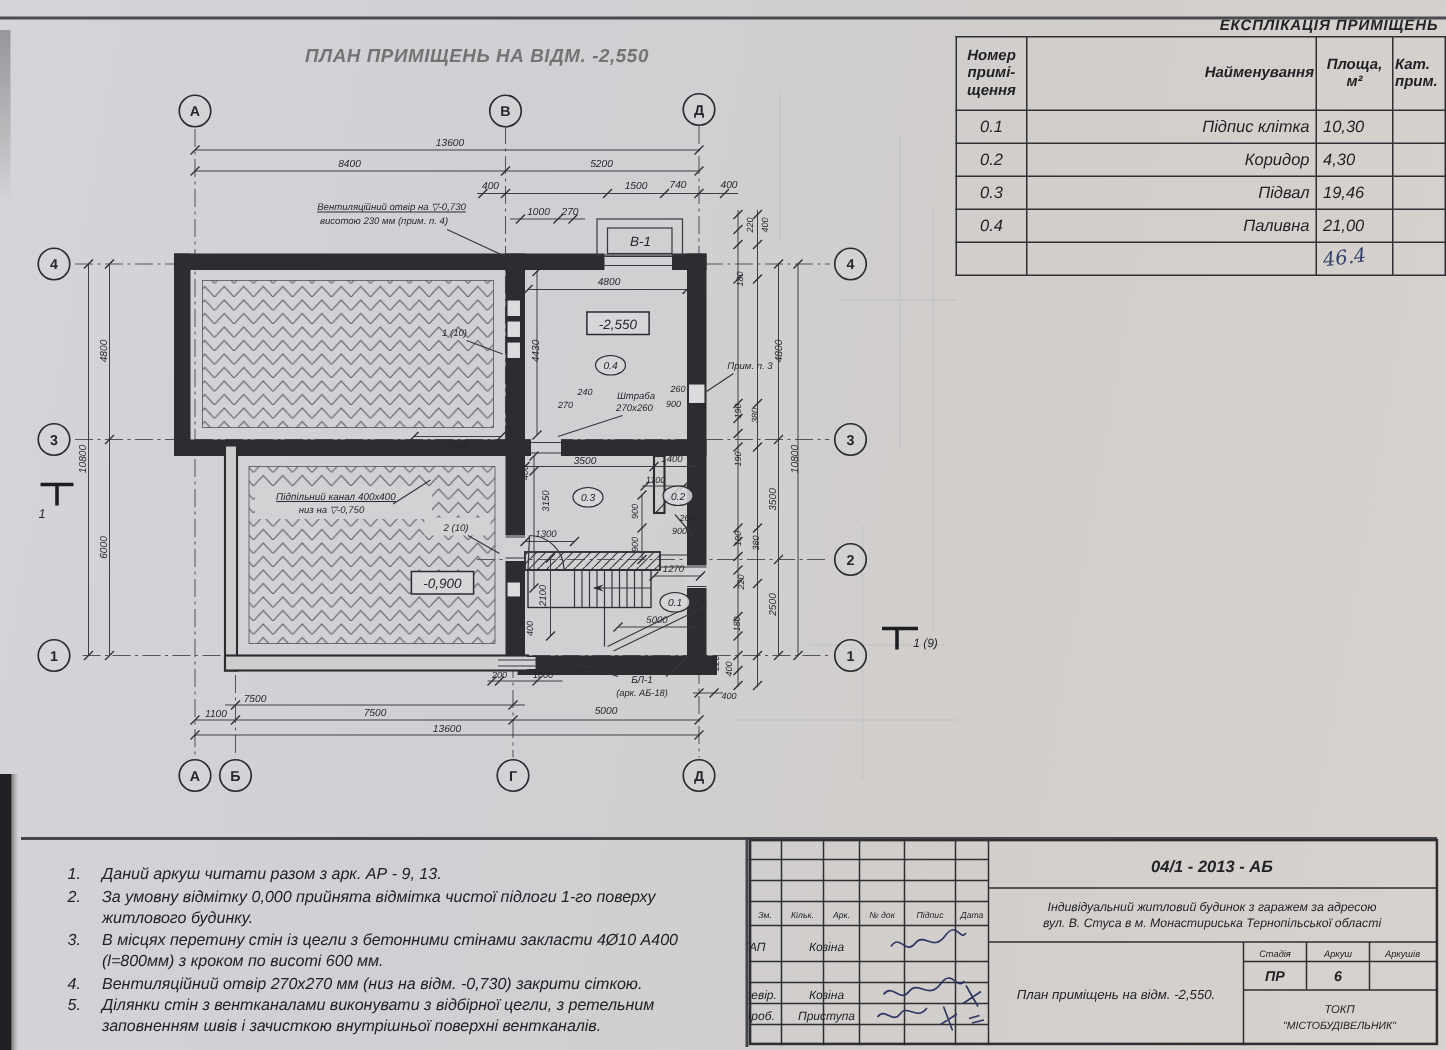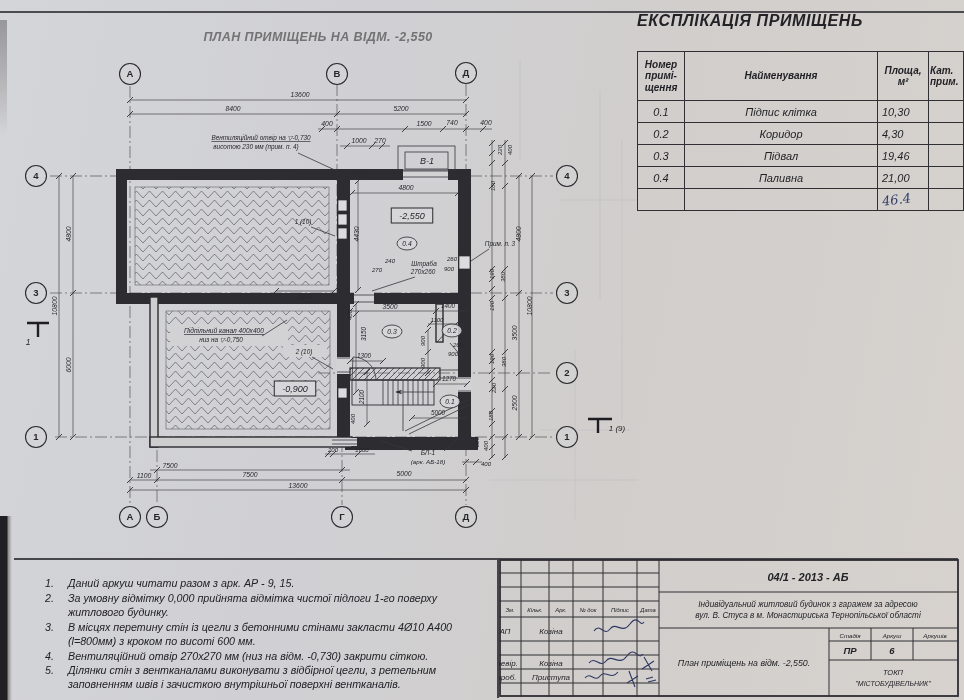--- a/index.html
+++ b/index.html
@@ -30,28 +30,28 @@
   .open{fill:#d2d1d3;}
   .thinwall{fill:#cfcecf;stroke:#2c2c31;stroke-width:1.4;}
   .axl{stroke:#55555c;stroke-width:.7;stroke-dasharray:12 3 2 3;fill:none;}
   .dim{stroke:#3a3a40;stroke-width:.65;fill:none;}
   .tick{stroke:#2e2e33;stroke-width:.9;fill:none;}
   .thin{stroke:#36363c;stroke-width:.8;fill:none;}
   .sec{stroke:#1e1e22;stroke-width:2.4;fill:none;}
   .vent{fill:#dcdbdd;stroke:#2c2c31;stroke-width:.7;}
   
   .expl{position:absolute;left:637px;top:12px;width:322px;}
-  .expl-title{text-align:left;font-weight:bold;font-style:italic;font-size:16px;
-    letter-spacing:.6px;margin-bottom:21px;color:#222227;}
+  .expl-title{text-align:right;font-weight:bold;font-style:italic;font-size:10px;
+    letter-spacing:.6px;margin-bottom:1px;color:#222227;}
   .expl table{border-collapse:collapse;width:322px;table-layout:fixed;}
   .expl th,.expl td{border:1.4px solid #2f2f34;font-style:italic;overflow:hidden;}
   .expl th{font-size:10px;font-weight:bold;white-space:pre-line;line-height:1.15;padding:2px 1px;height:44px;vertical-align:middle;}
   .expl td{font-size:11px;height:19px;padding:1px 4px;}
   .c-num{width:44px;text-align:center;}
-  .c-name{width:190px;text-align:center;padding-left:8px;}
+  .c-name{width:190px;text-align:right;padding-left:8px;}
   .c-area{width:48px;text-align:left;padding-right:7px;}
   .c-cat{width:32px;text-align:left;font-size:9.5px;}
   .hw{font-family:"DejaVu Serif",serif;font-style:italic;color:#33406a;font-size:13px;
     display:inline-block;transform:rotate(-7deg);}
   
   .notes{position:absolute;left:36px;top:577px;width:456px;font-style:italic;
     font-size:10.7px;line-height:1.3;color:#212126;}
   .note{display:flex;margin-bottom:1px;}
   .nnum{width:18px;flex:none;text-align:right;margin-right:14px;}
   .ntext{flex:1;}
@@ -349,21 +349,21 @@
       <td class="c-area"><span class="hw">46.4</span></td>
       <td class="c-cat"></td>
     </tr>
   </tbody>
     </table>
 </div>
 
 <div class="notes">
   <div class="note">
       <span class="nnum">1.</span>
-      <span class="ntext">Даний аркуш читати разом з арк. АР - 9, 15.</span>
+      <span class="ntext">Даний аркуш читати разом з арк. АР - 9, 13.</span>
     </div>
   <div class="note">
       <span class="nnum">2.</span>
       <span class="ntext">За умовну відмітку 0,000 прийнята відмітка чистої підлоги 1-го поверху житлового будинку.</span>
     </div>
   <div class="note">
       <span class="nnum">3.</span>
       <span class="ntext">В місцях перетину стін із цегли з бетонними стінами закласти 4Ø10 А400 (l=800мм) з кроком по висоті 600 мм.</span>
     </div>
   <div class="note">

